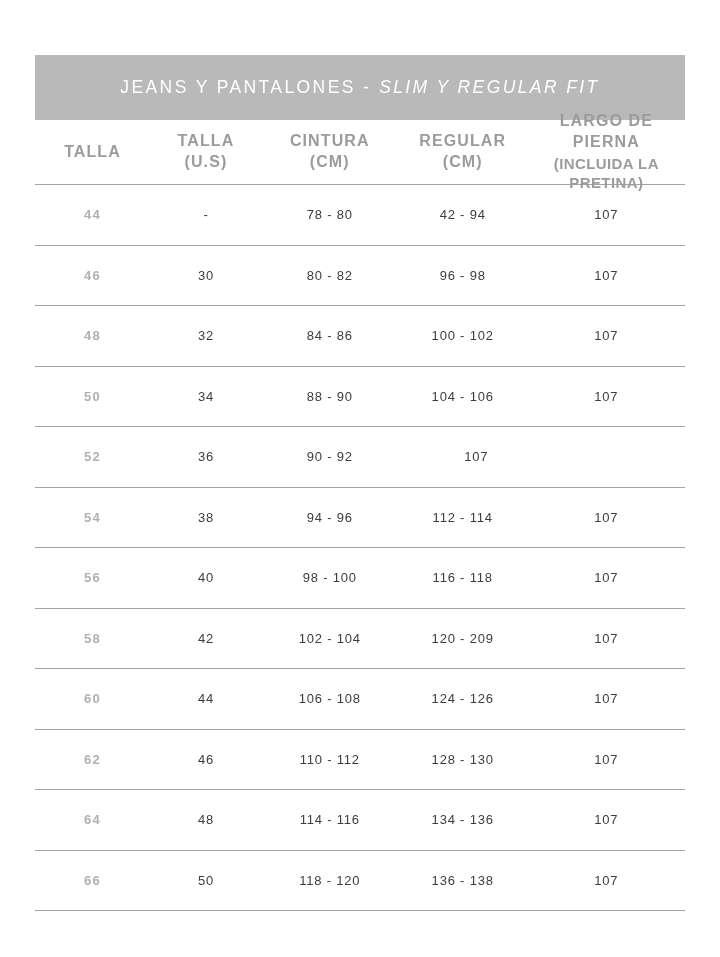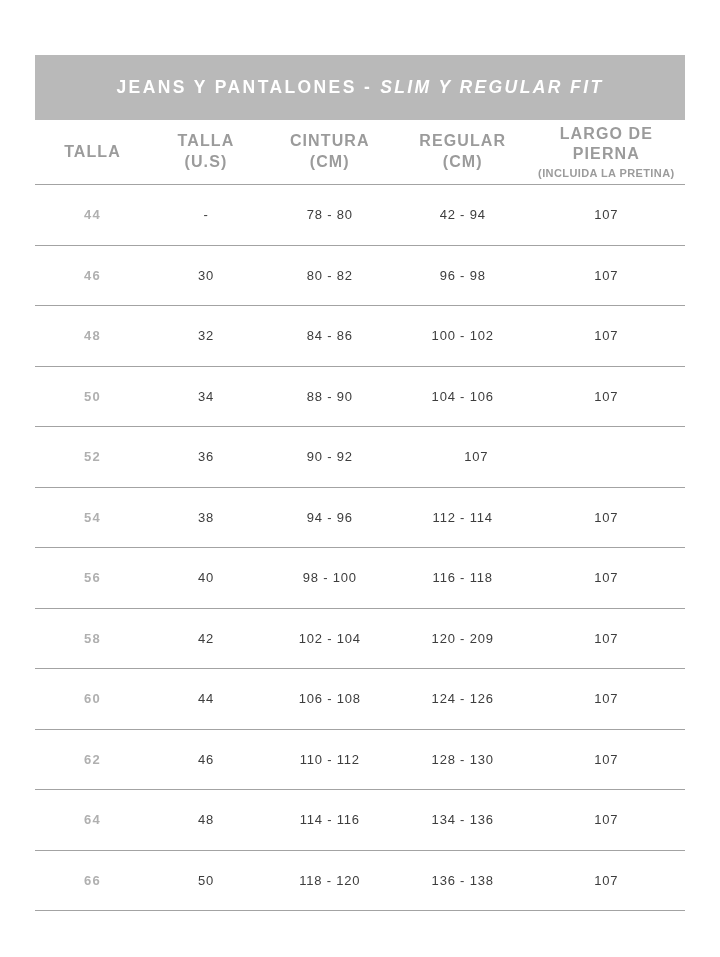--- a/index.html
+++ b/index.html
@@ -17,21 +17,21 @@
     width: 650px;
     margin: 55px auto 0 35px;
   }
   .title-bar {
     height: 65px;
     background: #b9b9b9;
     display: flex;
     align-items: center;
     justify-content: center;
     color: #ffffff;
-    font-weight: bold;
+    font-weight: normal;
     font-size: 17.5px;
     letter-spacing: 2.4px;
     white-space: pre;
   }
   .title-bar .italic {
     font-style: italic;
     margin-left: 0.45em;
   }
   .cols-header {
     display: flex;
@@ -49,21 +49,21 @@
     box-sizing: border-box;
     text-align: center;
   }
   .c1 { width: 17.7%; }
   .c2 { width: 17.2%; }
   .c3 { width: 20.9%; }
   .c4 { width: 20.0%; }
   .c5 { width: 24.2%; }
   .sub-label {
     display: block;
-    font-size: 11px;
+    font-size: 15px;
     letter-spacing: 0.4px;
     margin-top: 1px;
   }
   .row {
     display: flex;
     height: 59.5px;
     align-items: center;
     border-bottom: 1px solid #a3a3a3;
     font-size: 13px;
     color: #3d3d3d;

